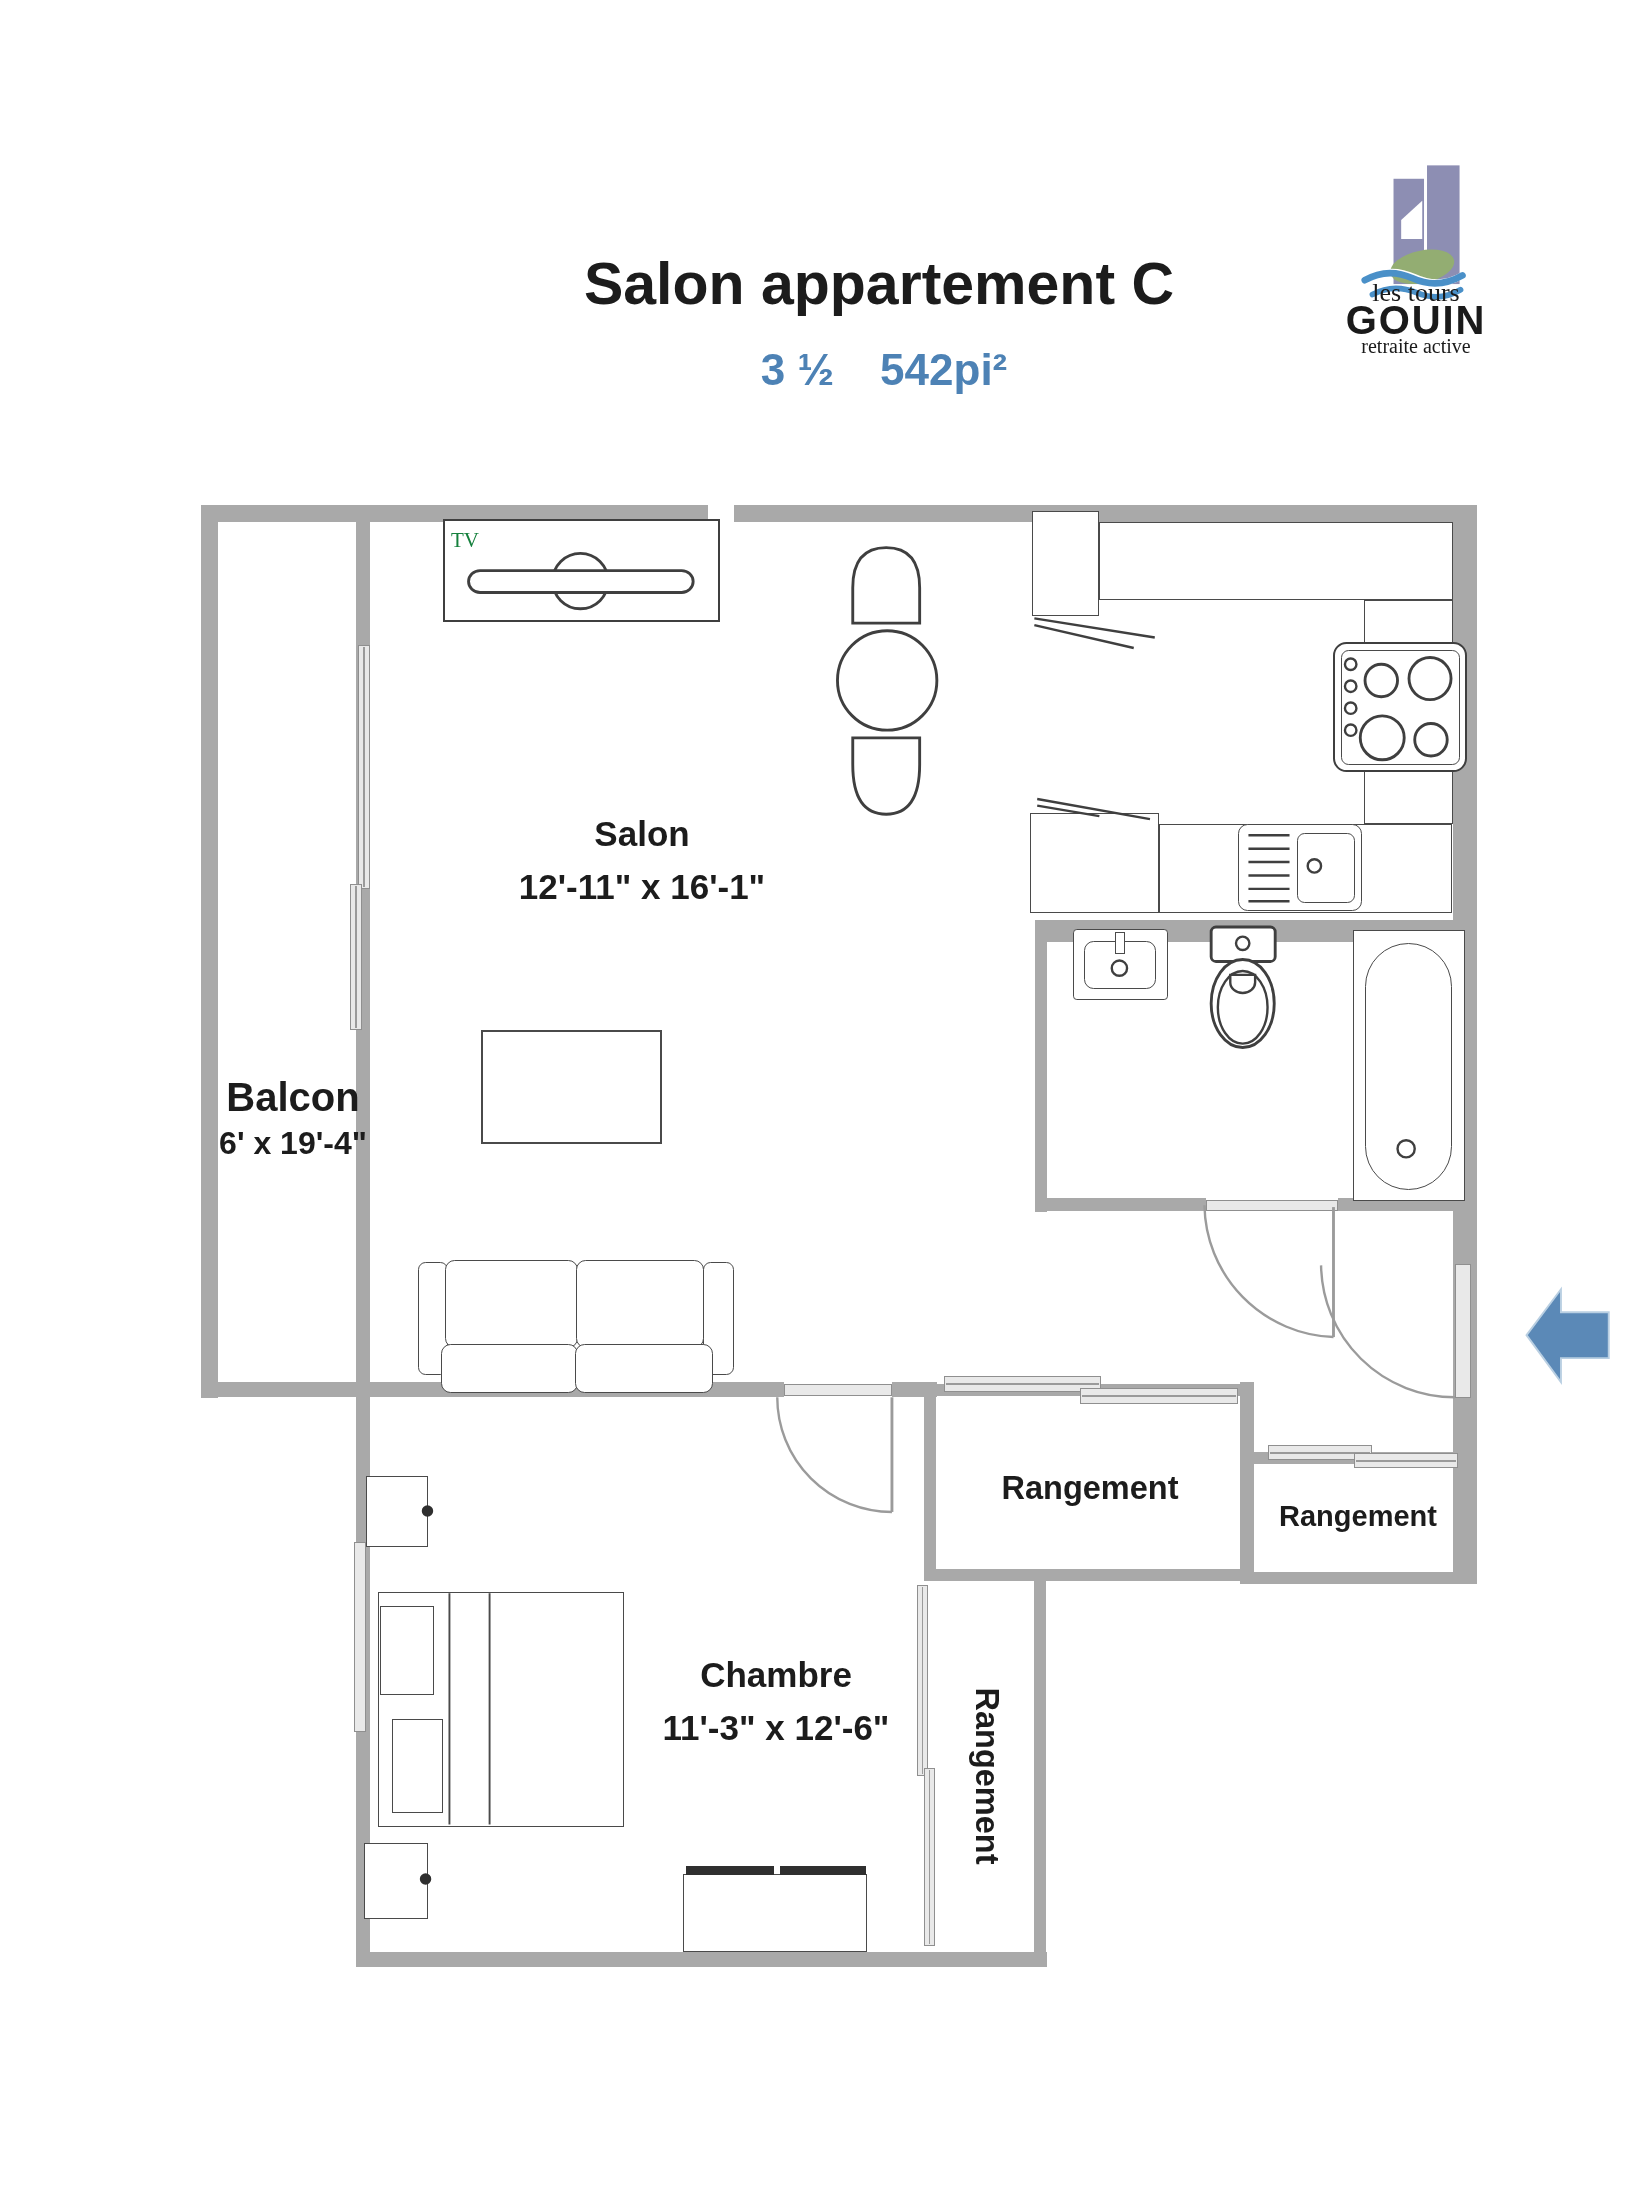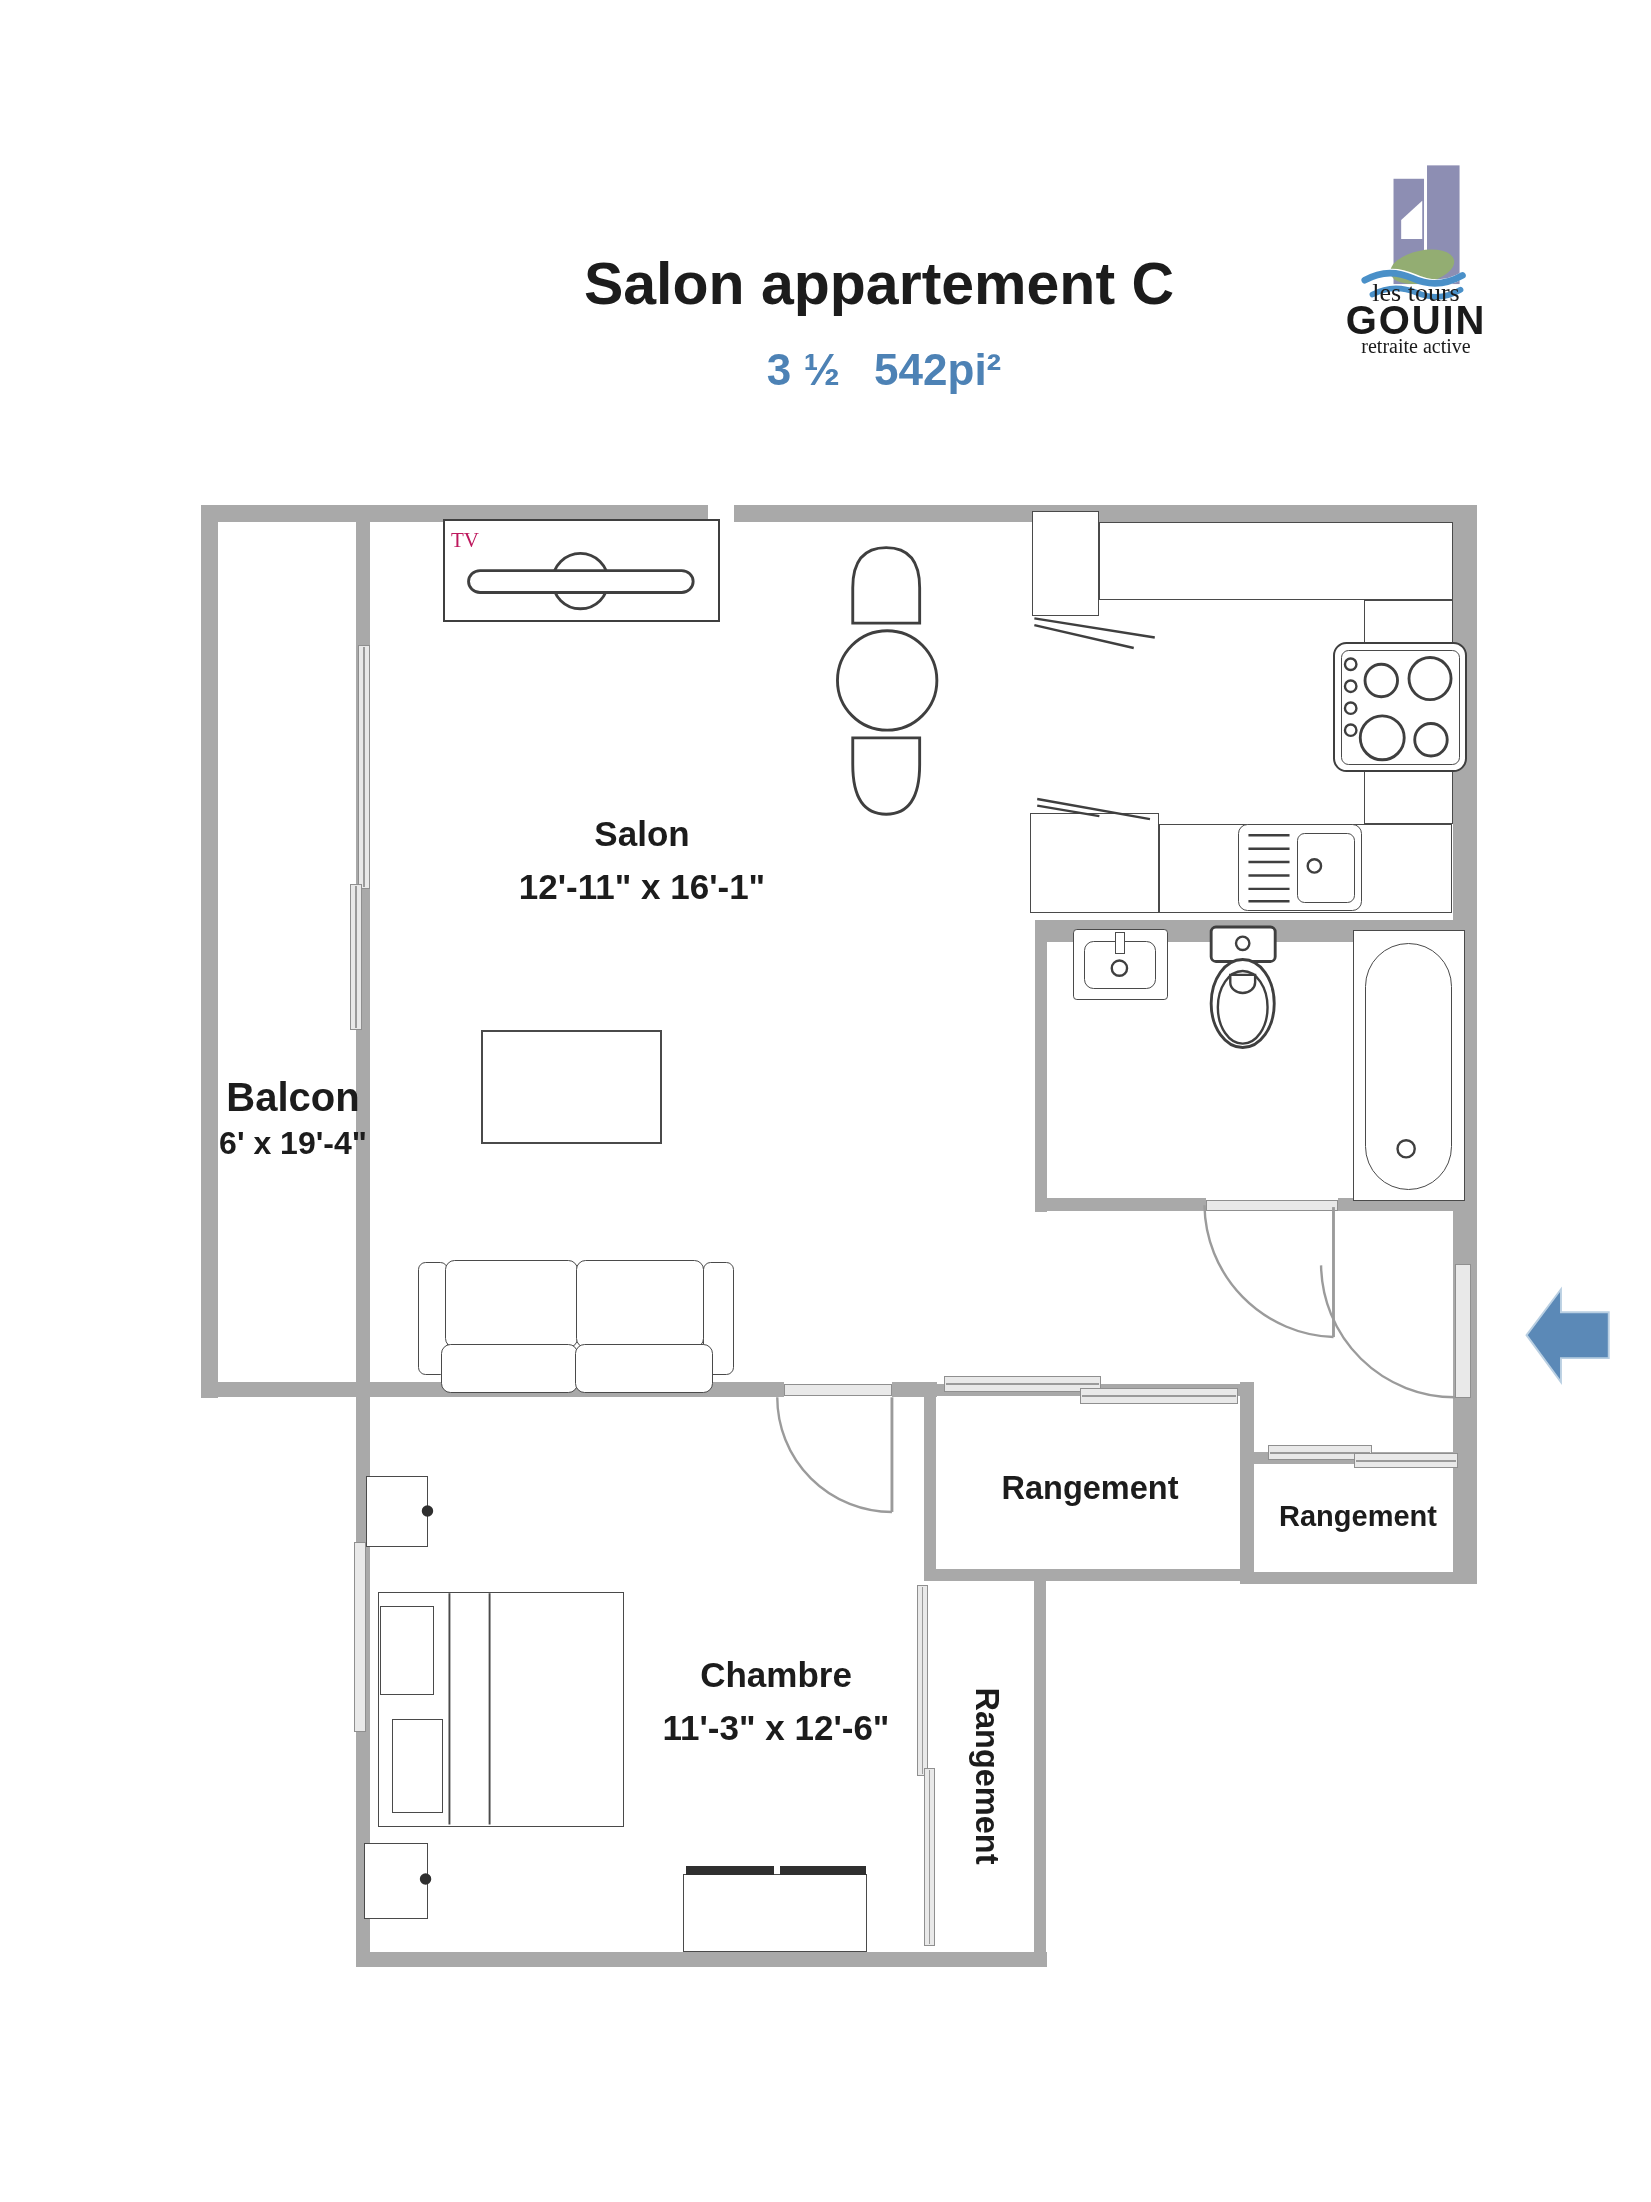--- a/index.html
+++ b/index.html
@@ -10,28 +10,28 @@
   .panel{position:absolute;background:#e9e9e9;border:1.9px solid #8f8f8f;box-sizing:border-box;}
   .slat-h::after{content:'';position:absolute;left:1px;right:1px;top:45%;height:1.9px;background:#9a9a9a;}
   .slat-v::after{content:'';position:absolute;top:1px;bottom:1px;left:42%;width:1.9px;background:#9a9a9a;}
   .furn{position:absolute;background:#ffffff;border:2.9px solid #3f3f3f;box-sizing:border-box;}
   .furn.thin{border-width:1.9px;border-color:#4a4a4a;}
   .lbl{position:absolute;color:#1c1c1c;font-weight:700;white-space:nowrap;
        transform:translate(-50%,-50%);}
   .overlay{position:absolute;left:0;top:0;pointer-events:none;}
   #title{font-size:59px;letter-spacing:0px;}
   #subtitle{font-size:44px;color:var(--accent,#4d82b5);}
-  #subtitle span{margin:0 17px;}
+  #subtitle span{margin:0 23px;}
   .logo-txt{position:absolute;transform:translate(-50%,-50%);white-space:nowrap;color:#1a1a1a;}
   .room-name{font-size:35px;}
   .room-dims{font-size:35px;}
   .closet-lbl{font-size:32.5px;}
   .closet-lbl-sm{font-size:29px;}
   .vert{writing-mode:vertical-rl;transform:translate(-50%,-50%);}
-  .tv-lbl{position:absolute;font-size:21px;color:#be185d;font-family:"Liberation Serif",serif;}
+  .tv-lbl{position:absolute;font-size:21px;color:#15803d;font-family:"Liberation Serif",serif;}
 </style>
 </head>
 <body>
 
 <div id="title" class="lbl" style="left:879px;top:284px;">Salon appartement C</div>
 <div id="subtitle" class="lbl" style="left:884px;top:370px;">
   <span>3 ½</span><span>542pi²</span>
 </div>
 
 <div class="abs" style="left:1338px;top:148px;width:201px;height:220px;">

